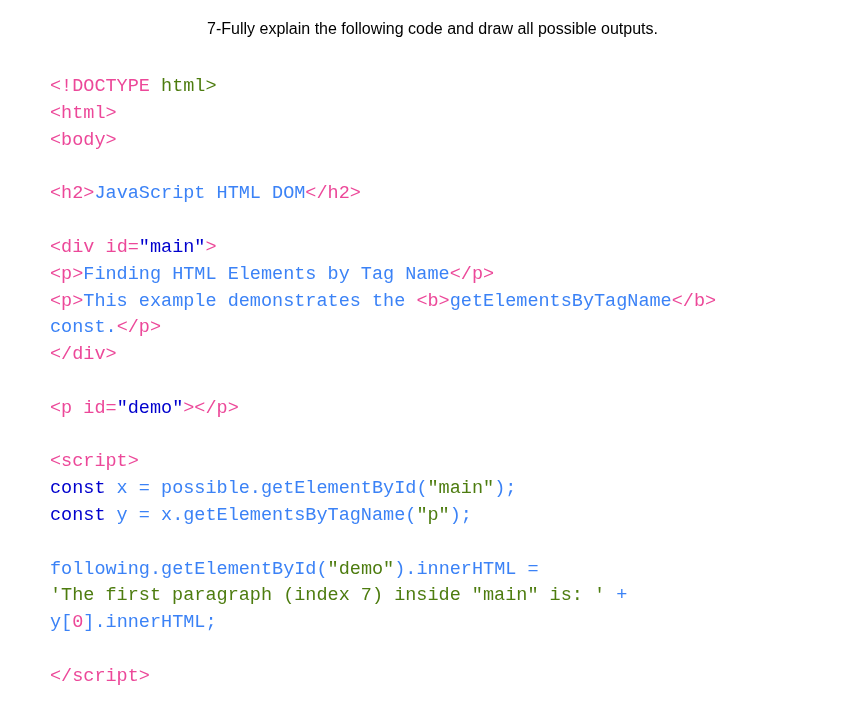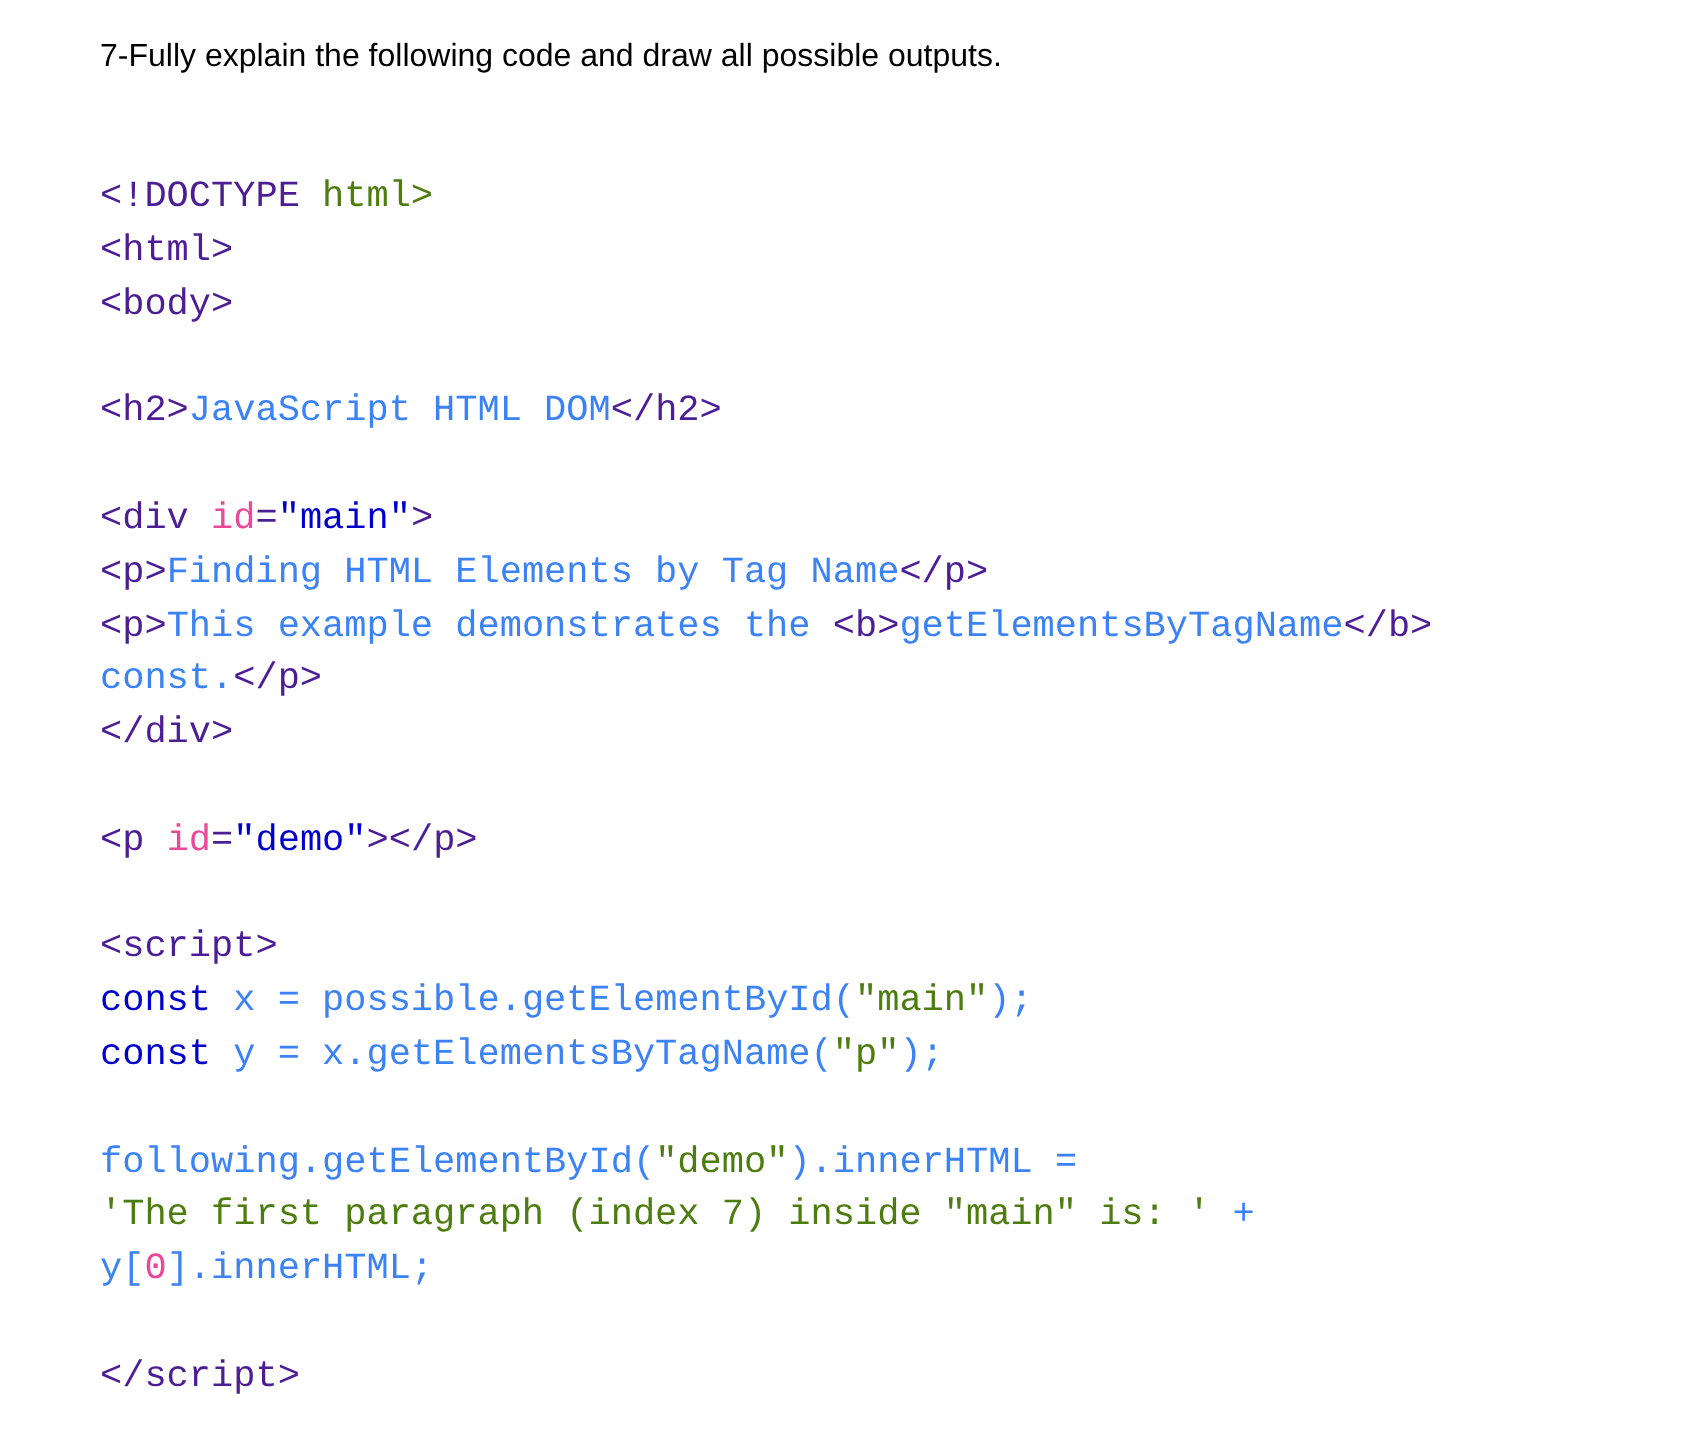--- a/index.html
+++ b/index.html
@@ -10,30 +10,31 @@
   body {
     font-family: Arial, Helvetica, sans-serif;
     font-size: 16px;
     color: #000000;
     padding: 20px 30px 30px 50px;
     width: 845px;
     box-sizing: border-box;
   }
   .question {
     font-size: 16px;
-    margin-bottom: 48px;
+    margin-bottom: 36px;
+    text-align: center;
   }
   pre.code {
     font-family: "Courier New", Courier, monospace;
     font-size: 18.5px;
     line-height: 1.45;
     white-space: pre;
     margin: 0;
   }
-  .blue     { color: #4c1d95; }
+  .blue     { color: #ec4899; }
   .brown    { color: #4d7c0f; }
   .red      { color: #ec4899; }
   .mediumblue { color: #0000cd; }
   .black    { color: #3b82f6; }
 </style>
 </head>
 <body>
 
 <div class="question">7-Fully explain the following code and draw all possible outputs.</div>
 

